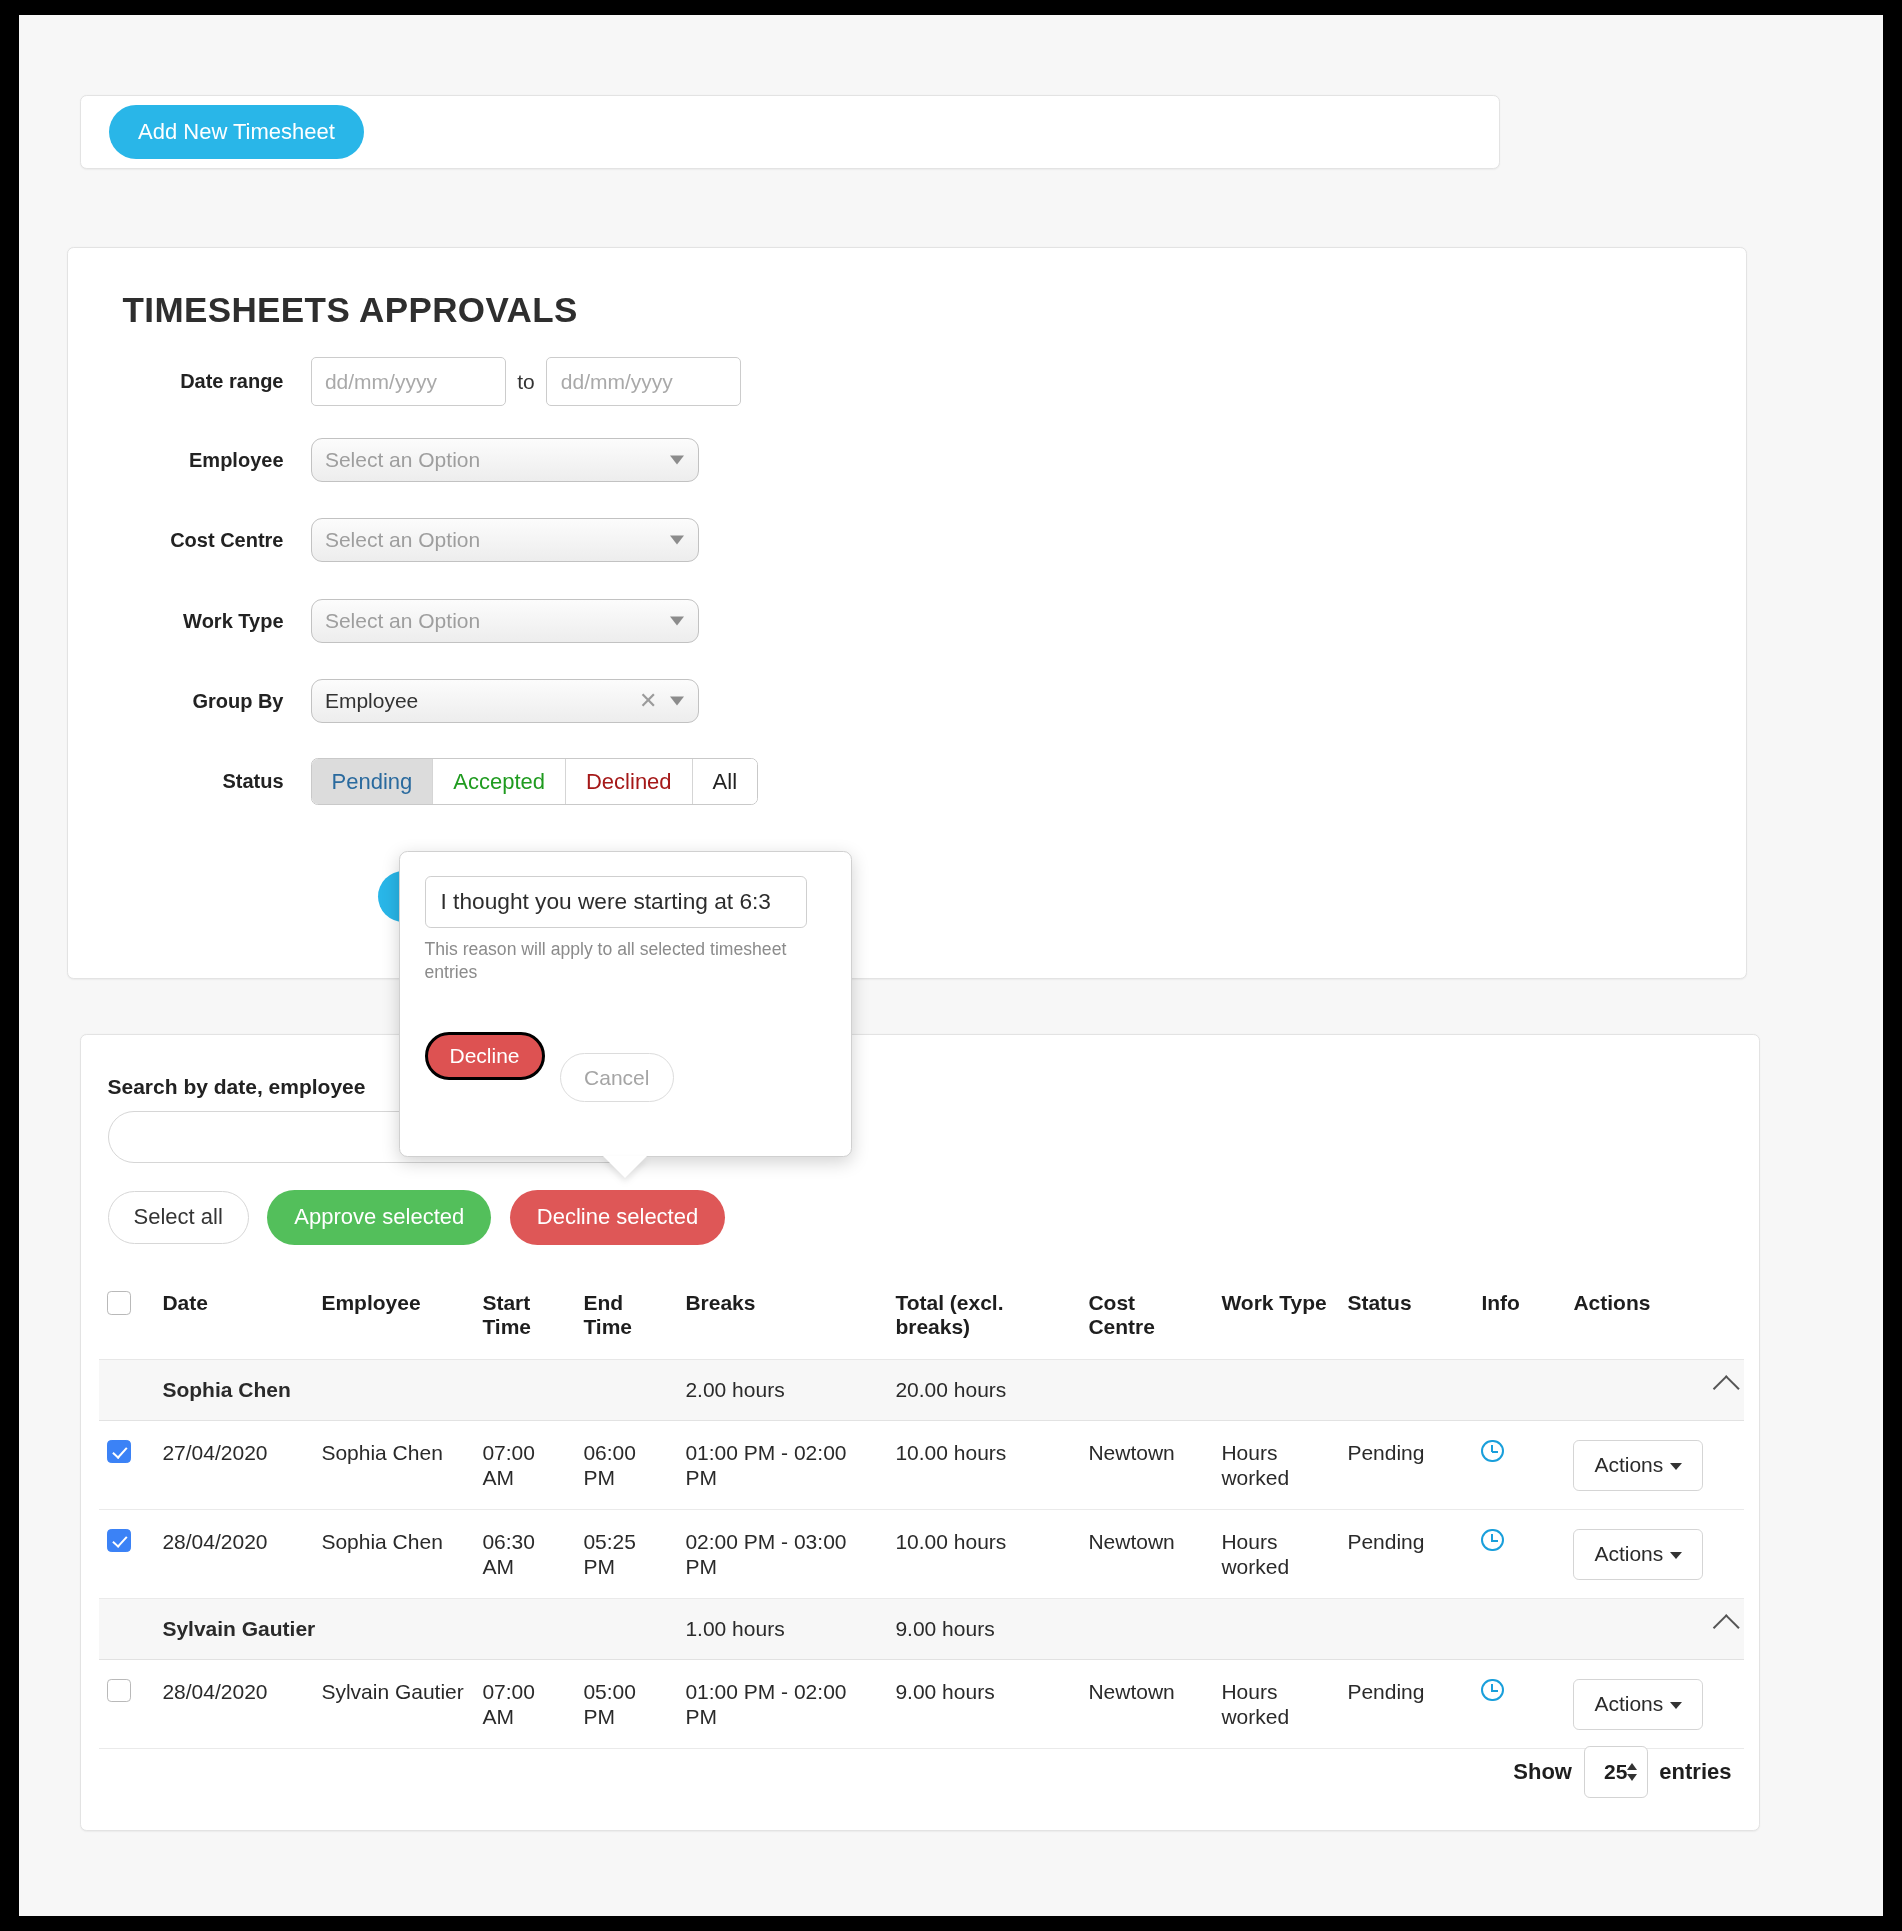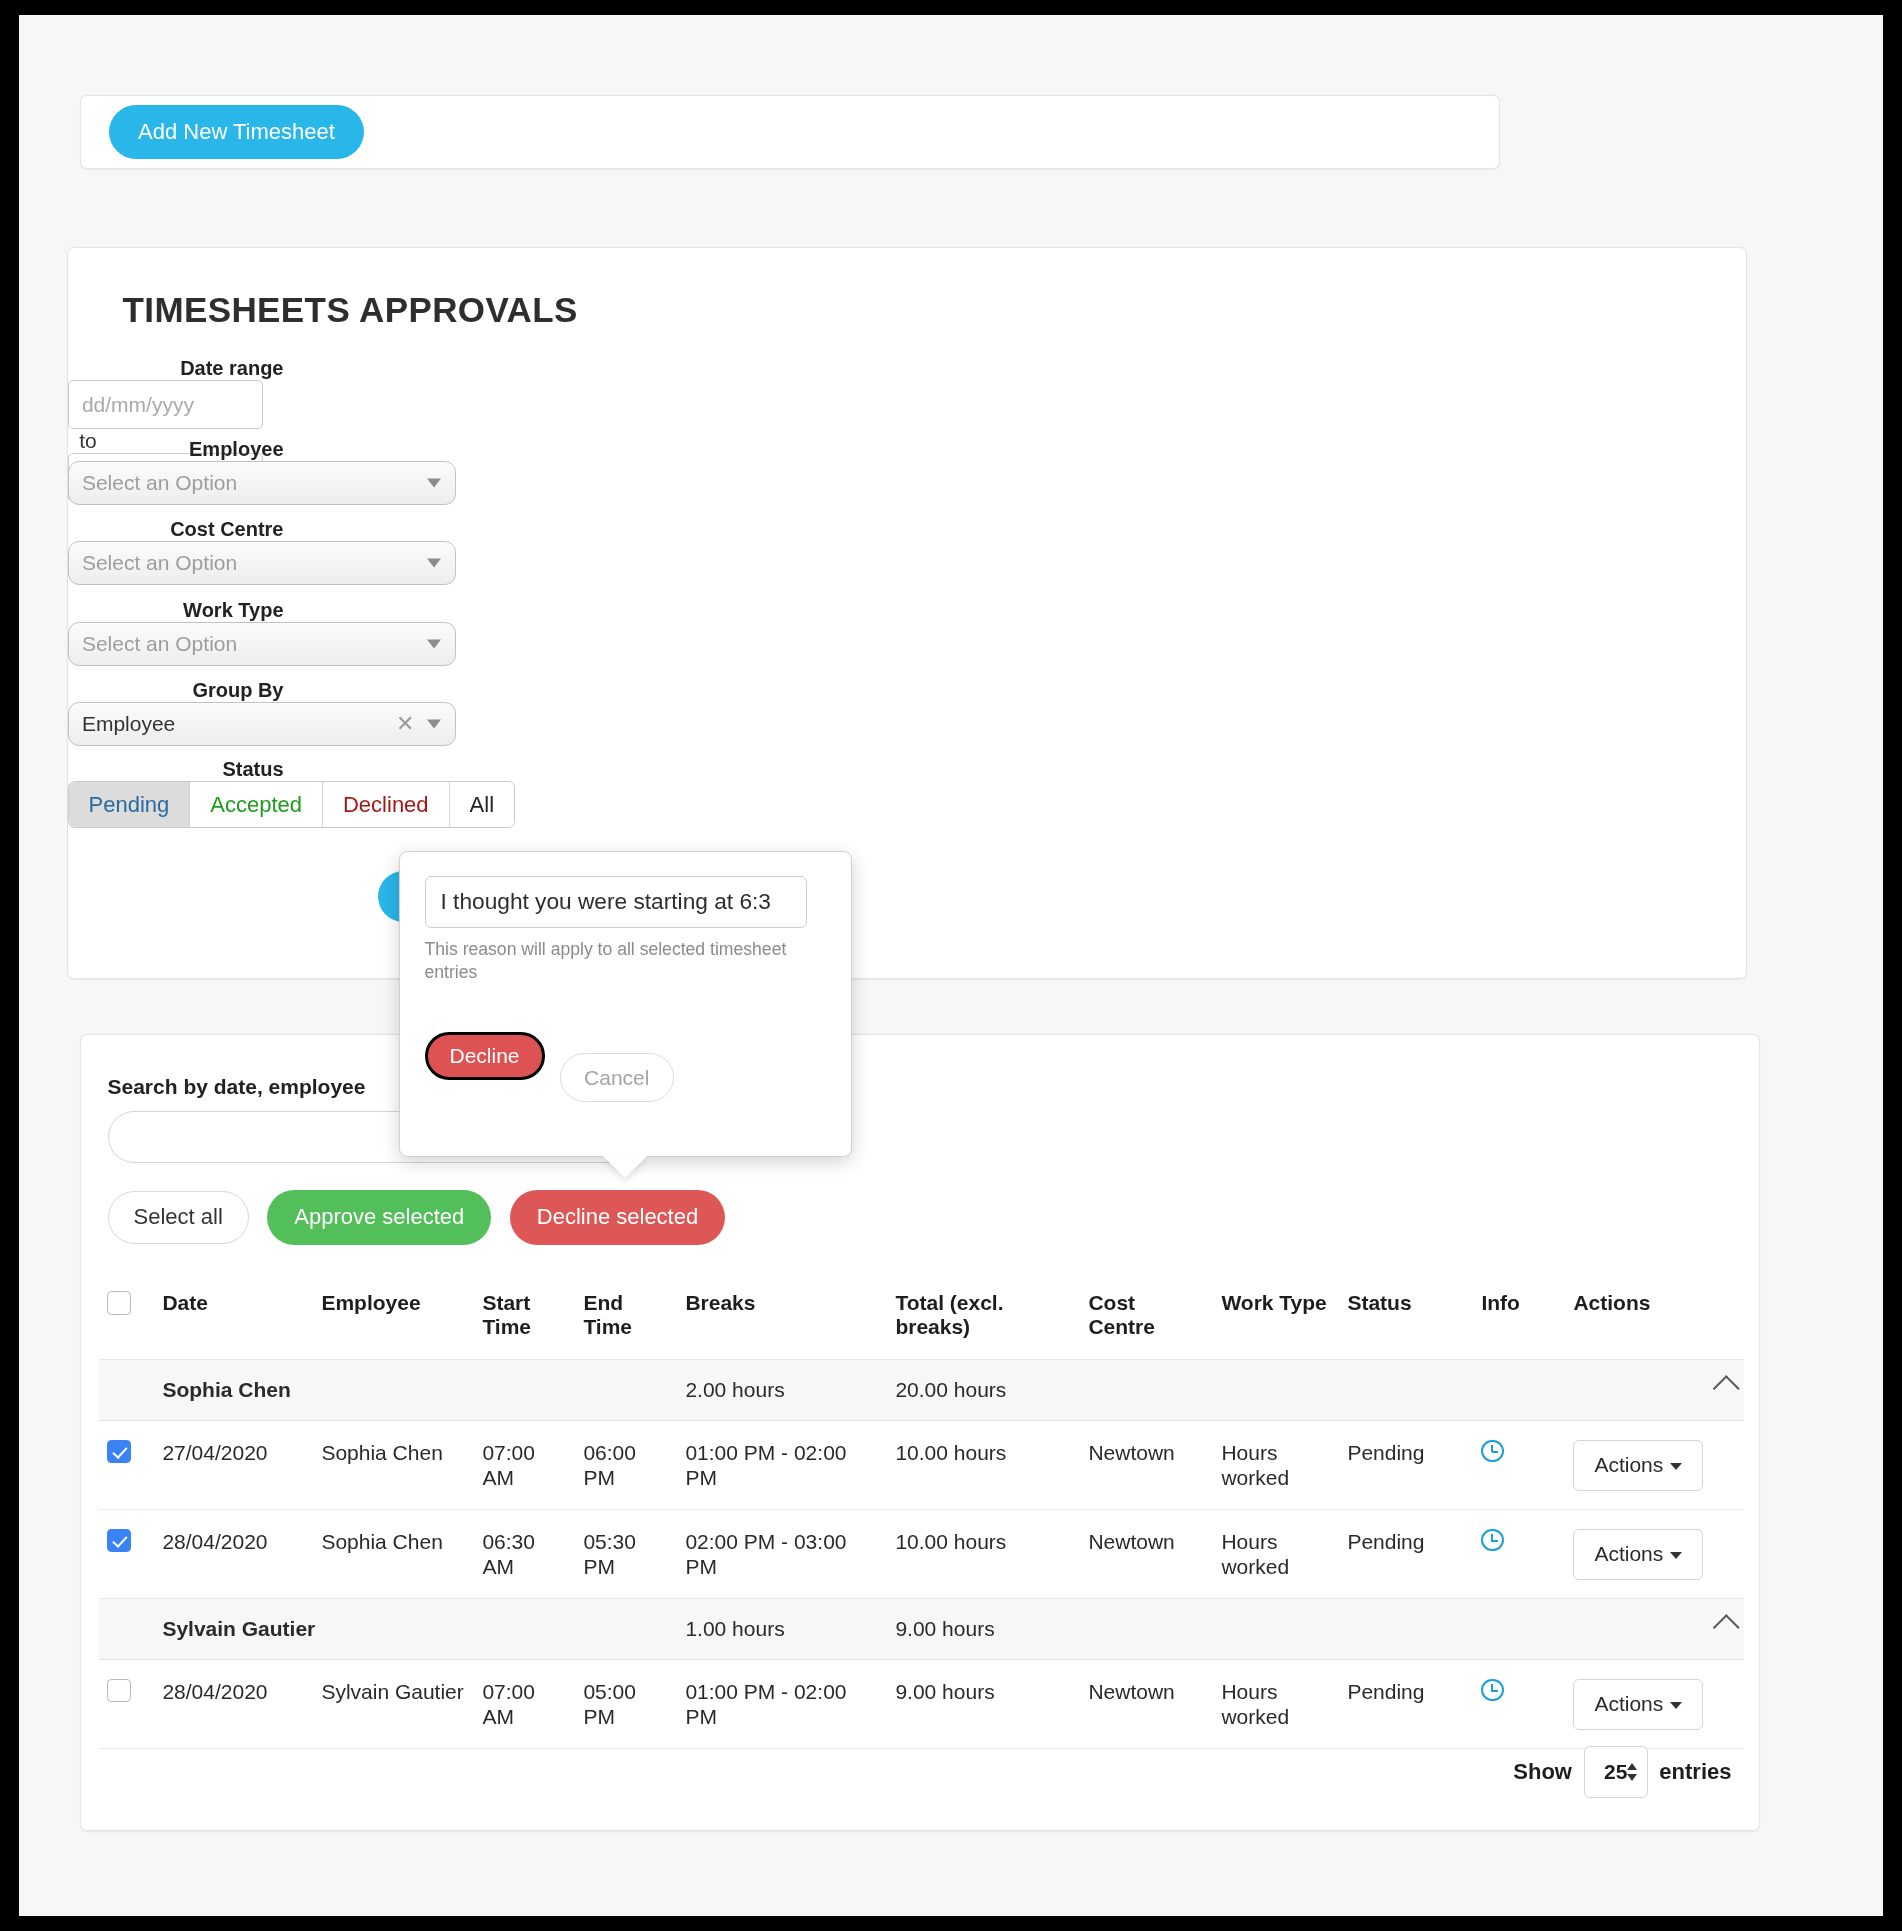--- a/index.html
+++ b/index.html
@@ -66,22 +66,21 @@
     left: 55px; top: 42px;
     font-size: 35px;
     font-weight: bold;
     letter-spacing: 0.4px;
     color: #2e2e2e;
   }
 
   .form-row {
     position: absolute;
     display: flex;
-    align-items: flex-start;
-    flex-direction: column;
+    align-items: center;
   }
   .form-label {
     width: 243px;
     text-align: right;
     padding-right: 27px;
     font-size: 20px;
     font-weight: bold;
     color: #222;
   }
   .txt-input {
@@ -576,21 +575,21 @@
           </td>
         </tr>
 
         <tr>
           <td>
             <span class="cbx checked"></span>
           </td>
           <td>28/04/2020</td>
           <td>Sophia Chen</td>
           <td>06:30 AM</td>
-          <td>05:30 PM</td>
+          <td>05:25 PM</td>
           <td>02:00 PM - 03:00 PM</td>
           <td>10.00 hours</td>
           <td>Newtown</td>
           <td>Hours worked</td>
           <td>Pending</td>
           <td>
             <span class="clock-icon"></span>
           </td>
           <td>
             <button class="btn-actions"><span>Actions</span><i class="tri"></i></button>

